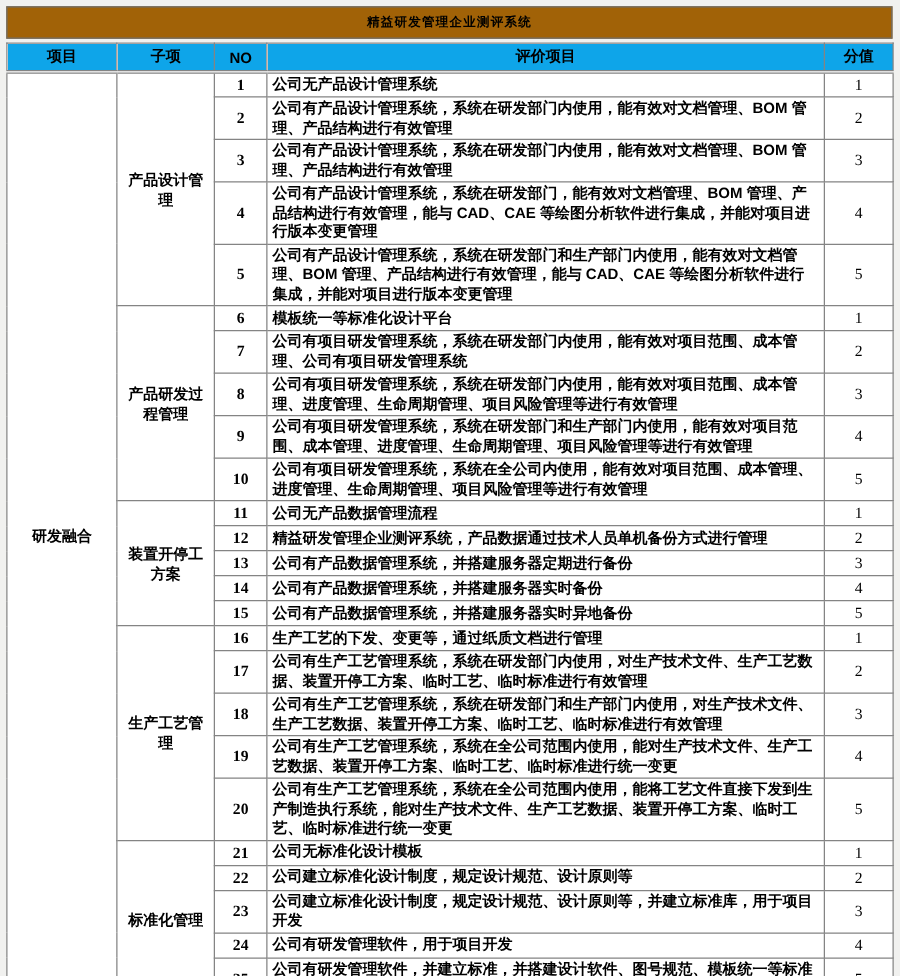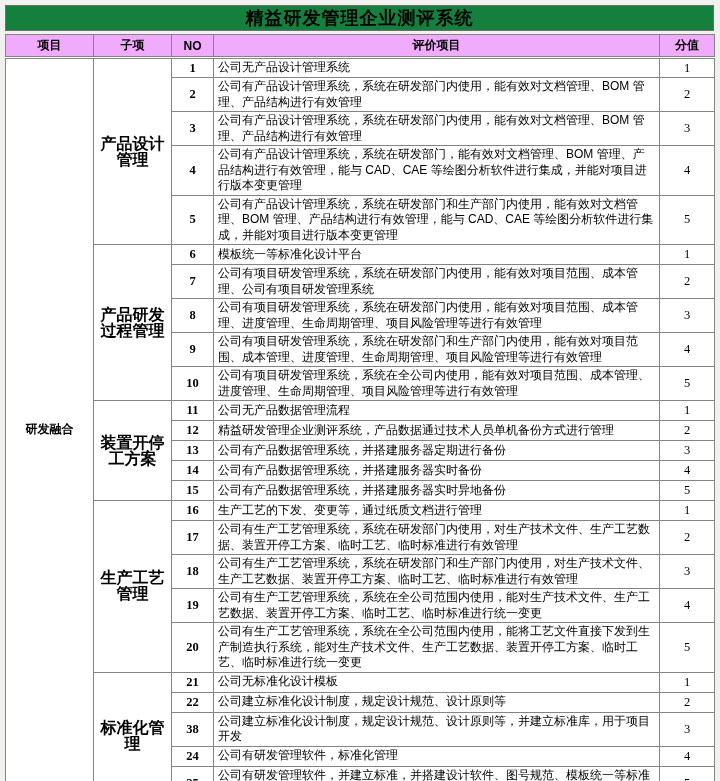--- a/index.html
+++ b/index.html
@@ -5,59 +5,59 @@
   html,body{margin:0;padding:0;}
   body{
     width:720px;height:781px;
     background:#f1f1ef;
     font-family:"Liberation Sans",sans-serif;
     color:#000;
   }
   .page{padding:5px 6px 0 5px;}
   .title-box{
     border:1px solid #6e6e6e;
-    background:#15803d;
+    background:#a16207;
     height:24px;
     display:flex;align-items:center;justify-content:center;
-    font-size:18px;font-weight:bold;
+    font-size:10px;font-weight:bold;
     letter-spacing:1px;
     margin-bottom:3px;
   }
   table.eval{
     border-collapse:collapse;
     table-layout:fixed;
     width:709px;
     background:#fff;
     border:1px solid #6e6e6e;
   }
   table.eval td, table.eval th{
     border:1px solid #848484;
     overflow:hidden;
     padding:1px 4px;
     vertical-align:middle;
   }
   th{
     font-size:12px;font-weight:bold;text-align:center;
-    height:19px;background:#f0abfc;
+    height:19px;background:#0ea5e9;
     border-bottom:3px double #848484 !important;
   }
   td.project{
     text-align:center;font-size:12px;font-weight:bold;
   }
   td.subitem{
-    text-align:center;font-size:16px;font-weight:bold;
+    text-align:center;font-size:12px;font-weight:bold;
     line-height:16px;padding:1px 8px;
   }
   td.no{
     text-align:center;
     font-family:"Liberation Serif",serif;
     font-size:12.5px;font-weight:bold;
   }
   td.txt{
-    text-align:left;font-size:12px;font-weight:normal;
+    text-align:left;font-size:12px;font-weight:bold;
     line-height:15.5px;padding:1px 6px;
   }
   td.score{
     text-align:center;
     font-family:"Liberation Serif",serif;
     font-size:12.5px;font-weight:normal;
   }
   tr.r1{height:20px;}
   tr.r2{height:31px;}
   tr.r3{height:47px;}
@@ -202,27 +202,27 @@
         <td class="no">21</td>
         <td class="txt">公司无标准化设计模板</td>
         <td class="score">1</td>
       </tr>
       <tr class="r1">
         <td class="no">22</td>
         <td class="txt">公司建立标准化设计制度，规定设计规范、设计原则等</td>
         <td class="score">2</td>
       </tr>
       <tr class="r2">
-        <td class="no">38</td>
+        <td class="no">23</td>
         <td class="txt">公司建立标准化设计制度，规定设计规范、设计原则等，并建立标准库，用于项目开发</td>
         <td class="score">3</td>
       </tr>
       <tr class="r1">
         <td class="no">24</td>
-        <td class="txt">公司有研发管理软件，标准化管理</td>
+        <td class="txt">公司有研发管理软件，用于项目开发</td>
         <td class="score">4</td>
       </tr>
       <tr class="r2">
         <td class="no">25</td>
         <td class="txt">公司有研发管理软件，并建立标准，并搭建设计软件、图号规范、模板统一等标准化设计平台</td>
         <td class="score">5</td>
       </tr>
     </tbody>
   </table>
 </div>

